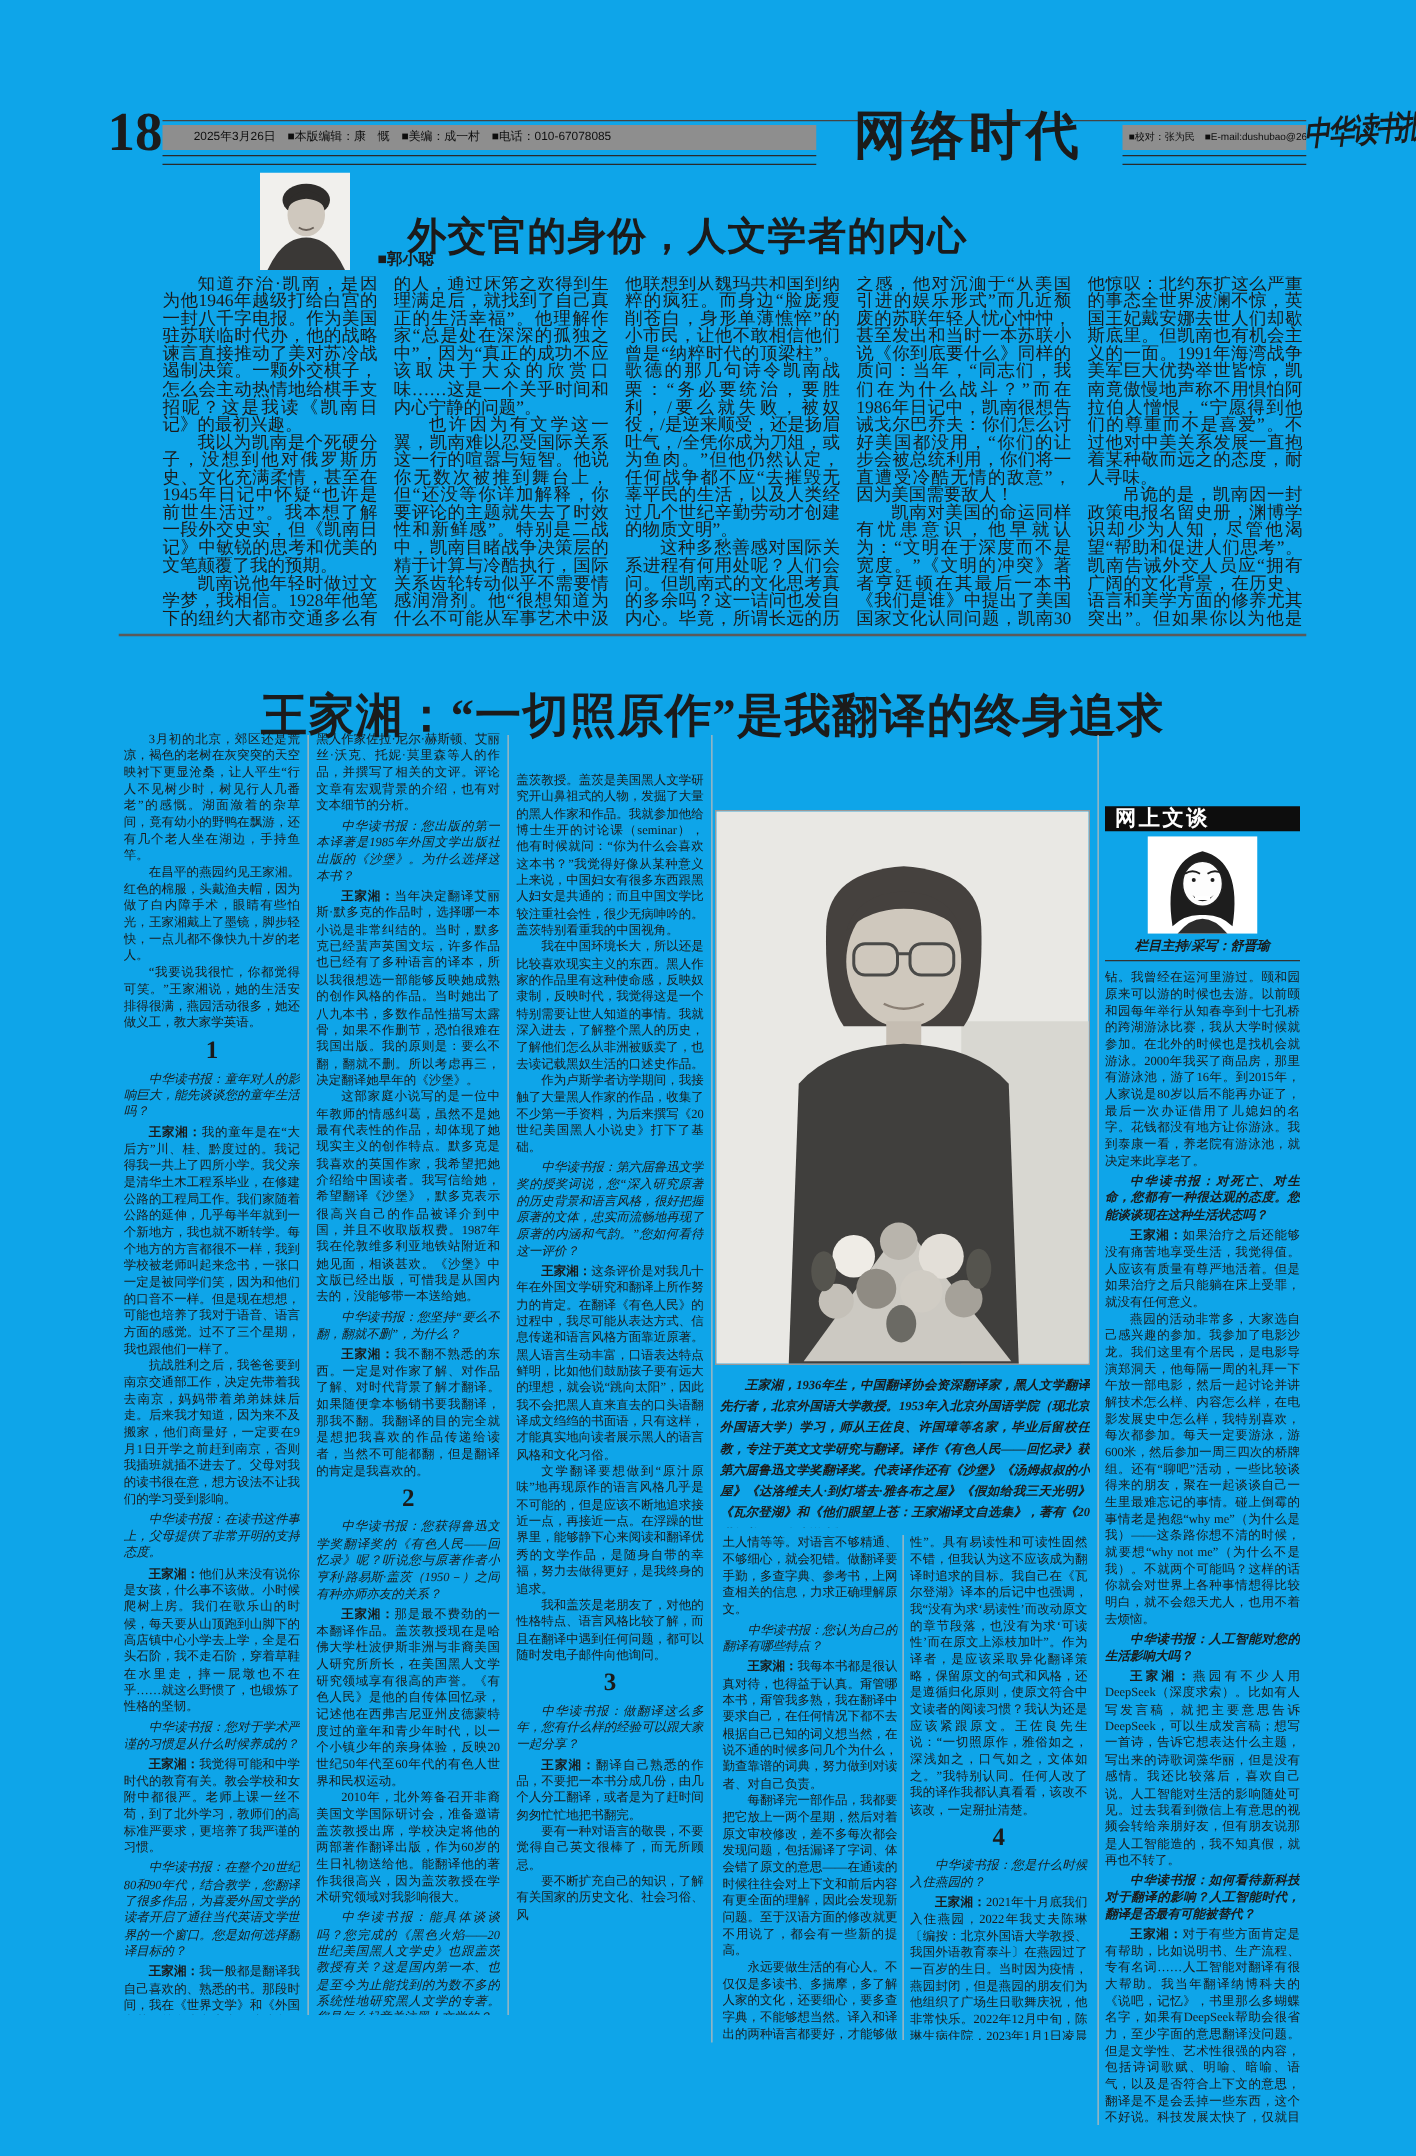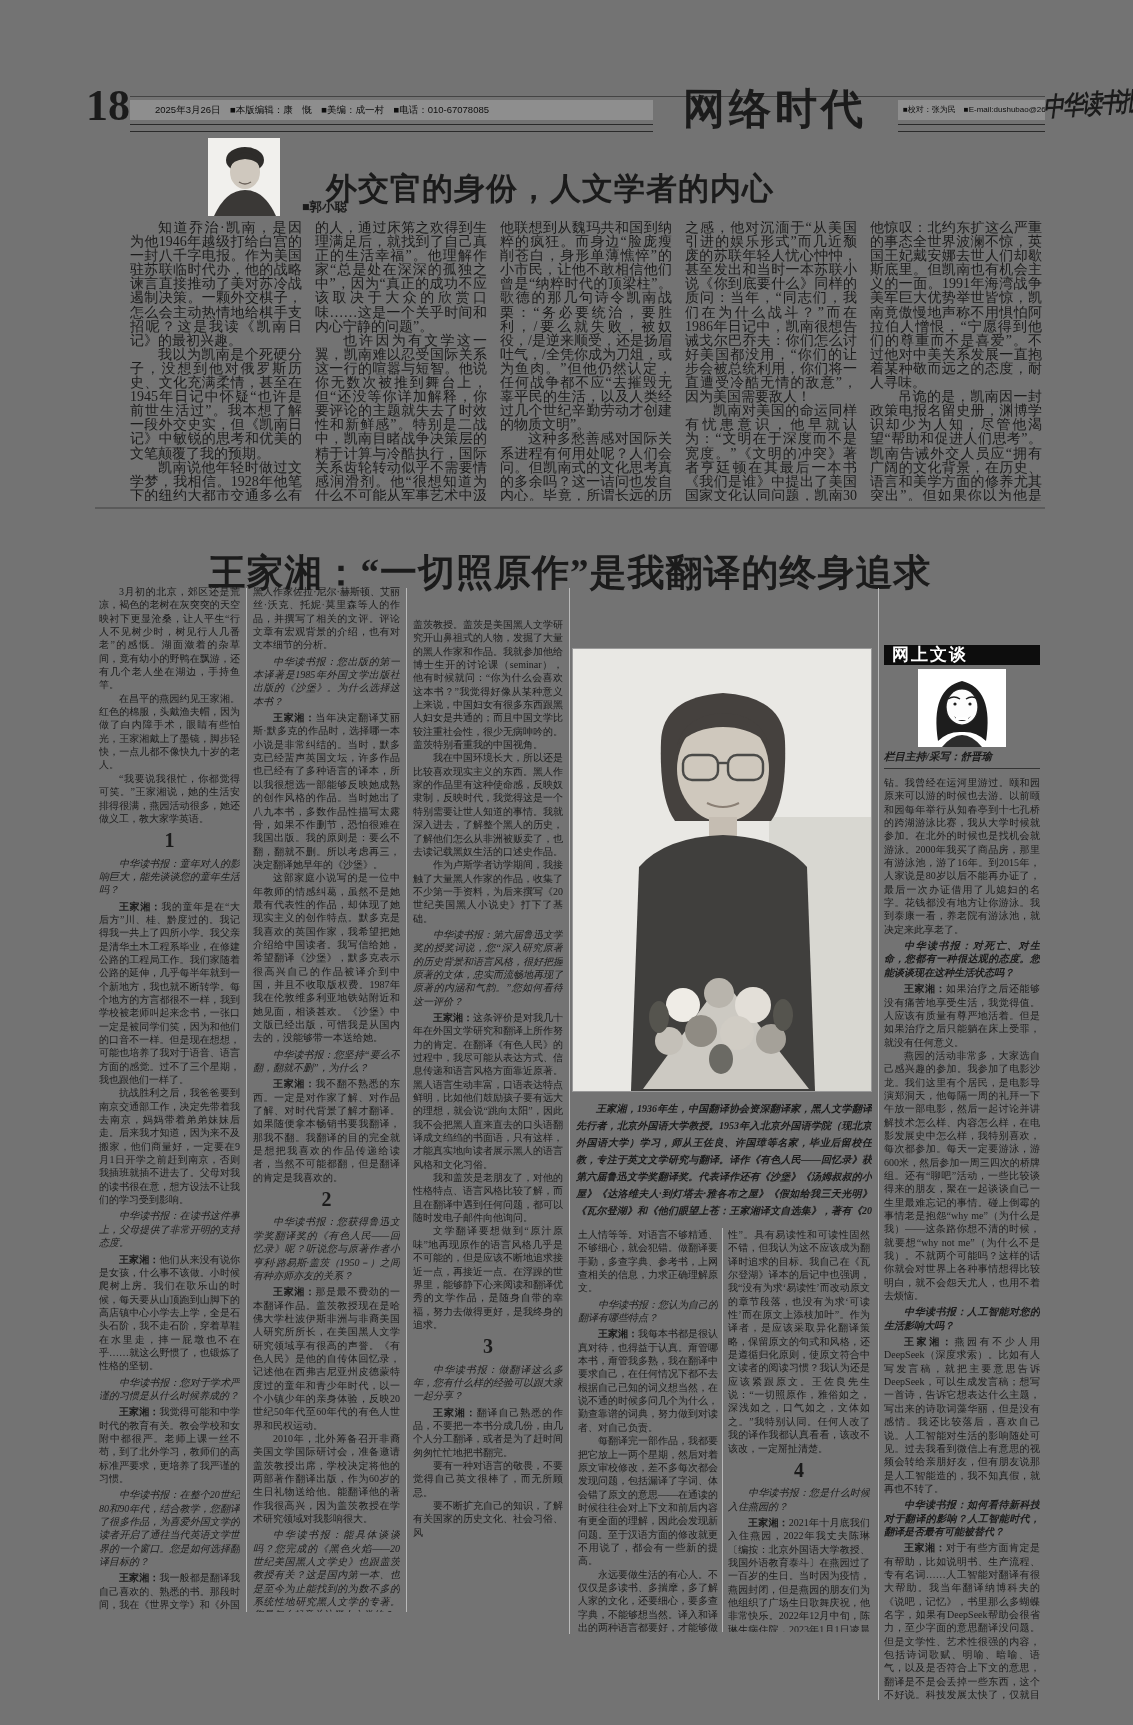--- a/index.html
+++ b/index.html
@@ -1,16 +1,16 @@
 <!DOCTYPE html>
 <html><head>
 <meta charset="utf-8">
 <style>
   html,body{margin:0;padding:0;background:#9a9a9a;}
-  .page{position:relative;width:1133px;height:1725px;margin:0 auto;background:#737373;
+  .page{position:relative;width:1133px;height:1725px;margin:0 auto;background:#0ea5e9;
         font-family:"Liberation Serif","DejaVu Serif",serif;color:#1b1b1b;overflow:hidden;}
   .abs{position:absolute;}
 
   
   .pagenum{left:86px;top:84px;font-size:44px;font-weight:bold;line-height:1;}
   .hairline-top{left:130px;top:96px;width:915px;height:1px;background:#444;}
   .hbar{top:100px;height:20px;background:#8e8e8e;color:#0e0e0e;font-size:9.5px;line-height:20px;
         white-space:nowrap;overflow:hidden;font-family:"Liberation Sans",sans-serif;}
   .hbar-left{left:130px;width:523px;padding-left:25px;box-sizing:border-box;}
   .hbar-right{left:898px;width:147px;padding-left:5px;box-sizing:border-box;font-size:8px;}
@@ -57,21 +57,21 @@
 
   .main-photo{left:572px;top:648px;width:300px;height:444px;border:1px solid #999;box-sizing:border-box;}
   .photo-caption{left:576px;top:1100px;width:296px;height:122px;overflow:hidden;
         font-size:10px;line-height:17px;font-weight:bold;font-style:italic;text-align:justify;text-indent:2em;}
 
   
   .sidebar{left:884px;top:645px;width:156px;height:1055px;}
   .sb-bar{width:156px;height:20px;background:#0d0d0d;color:#fff;font-family:"Liberation Sans",sans-serif;
         font-weight:bold;font-size:17px;line-height:20px;padding-left:8px;box-sizing:border-box;letter-spacing:2px;}
   .sb-portrait{width:156px;height:80px;display:flex;justify-content:center;align-items:flex-end;margin-top:2px;}
-  .sb-host{width:156px;font-size:10.5px;font-weight:bold;font-style:italic;margin:3px 0 4px;}
+  .sb-host{width:156px;text-align:center;font-size:10.5px;font-weight:bold;font-style:italic;margin:3px 0 4px;}
   .sb-rule{width:156px;height:1px;background:#333;margin-bottom:7px;}
   .sb-text{width:156px;height:925px;overflow:hidden;font-size:10px;line-height:13.35px;text-align:justify;}
   .sb-text p{margin:0;text-indent:2em;}
   .sb-text p.c{text-indent:0;}
   .sb-text p.q{font-weight:bold;font-style:italic;margin:3px 0;}
   .sb-text p.a strong{font-style:normal;}
 </style>
 </head>
 <body>
 
@@ -155,22 +155,22 @@
       <p class="a"><strong>王家湘：</strong>那是最不费劲的一本翻译作品。盖茨教授现在是哈佛大学杜波伊斯非洲与非裔美国人研究所所长，在美国黑人文学研究领域享有很高的声誉。《有色人民》是他的自传体回忆录，记述他在西弗吉尼亚州皮德蒙特度过的童年和青少年时代，以一个小镇少年的亲身体验，反映20世纪50年代至60年代的有色人世界和民权运动。</p>
       <p class="p">2010年，北外筹备召开非裔美国文学国际研讨会，准备邀请盖茨教授出席，学校决定将他的两部著作翻译出版，作为60岁的生日礼物送给他。能翻译他的著作我很高兴，因为盖茨教授在学术研究领域对我影响很大。</p>
       <p class="q">中华读书报：能具体谈谈吗？您完成的《黑色火焰——20世纪美国黑人文学史》也跟盖茨教授有关？这是国内第一本、也是至今为止能找到的为数不多的系统性地研究黑人文学的专著。您是怎么起意关注黑人文学的？</p>
     </div>
   <div class="abs col mcol3">
       <p class="c">盖茨教授。盖茨是美国黑人文学研究开山鼻祖式的人物，发掘了大量的黑人作家和作品。我就参加他给博士生开的讨论课（seminar），他有时候就问：“你为什么会喜欢这本书？”我觉得好像从某种意义上来说，中国妇女有很多东西跟黑人妇女是共通的；而且中国文学比较注重社会性，很少无病呻吟的。盖茨特别看重我的中国视角。</p>
       <p class="p">我在中国环境长大，所以还是比较喜欢现实主义的东西。黑人作家的作品里有这种使命感，反映奴隶制，反映时代，我觉得这是一个特别需要让世人知道的事情。我就深入进去，了解整个黑人的历史，了解他们怎么从非洲被贩卖了，也去读记载黑奴生活的口述史作品。</p>
       <p class="p">作为卢斯学者访学期间，我接触了大量黑人作家的作品，收集了不少第一手资料，为后来撰写《20世纪美国黑人小说史》打下了基础。</p>
       <p class="q">中华读书报：第六届鲁迅文学奖的授奖词说，您“深入研究原著的历史背景和语言风格，很好把握原著的文体，忠实而流畅地再现了原著的内涵和气韵。”您如何看待这一评价？</p>
       <p class="a"><strong>王家湘：</strong>这条评价是对我几十年在外国文学研究和翻译上所作努力的肯定。在翻译《有色人民》的过程中，我尽可能从表达方式、信息传递和语言风格方面靠近原著。黑人语言生动丰富，口语表达特点鲜明，比如他们鼓励孩子要有远大的理想，就会说“跳向太阳”，因此我不会把黑人直来直去的口头语翻译成文绉绉的书面语，只有这样，才能真实地向读者展示黑人的语言风格和文化习俗。</p>
+      <p class="p">文学翻译要想做到“原汁原味”地再现原作的语言风格几乎是不可能的，但是应该不断地追求接近一点，再接近一点。在浮躁的世界里，能够静下心来阅读和翻译优秀的文学作品，是随身自带的幸福，努力去做得更好，是我终身的追求。</p>
       <p class="p">我和盖茨是老朋友了，对他的性格特点、语言风格比较了解，而且在翻译中遇到任何问题，都可以随时发电子邮件向他询问。</p>
-      <p class="p">文学翻译要想做到“原汁原味”地再现原作的语言风格几乎是不可能的，但是应该不断地追求接近一点，再接近一点。在浮躁的世界里，能够静下心来阅读和翻译优秀的文学作品，是随身自带的幸福，努力去做得更好，是我终身的追求。</p>
       <div class="sec">3</div>
       <p class="q">中华读书报：做翻译这么多年，您有什么样的经验可以跟大家一起分享？</p>
       <p class="a"><strong>王家湘：</strong>翻译自己熟悉的作品，不要把一本书分成几份，由几个人分工翻译，或者是为了赶时间匆匆忙忙地把书翻完。</p>
       <p class="p">要有一种对语言的敬畏，不要觉得自己英文很棒了，而无所顾忌。</p>
       <p class="p">要不断扩充自己的知识，了解有关国家的历史文化、社会习俗、风</p>
     </div>
 
   <div class="abs vrule v1"></div>
   <div class="abs vrule v2"></div>
   <div class="abs vrule v3"></div>

